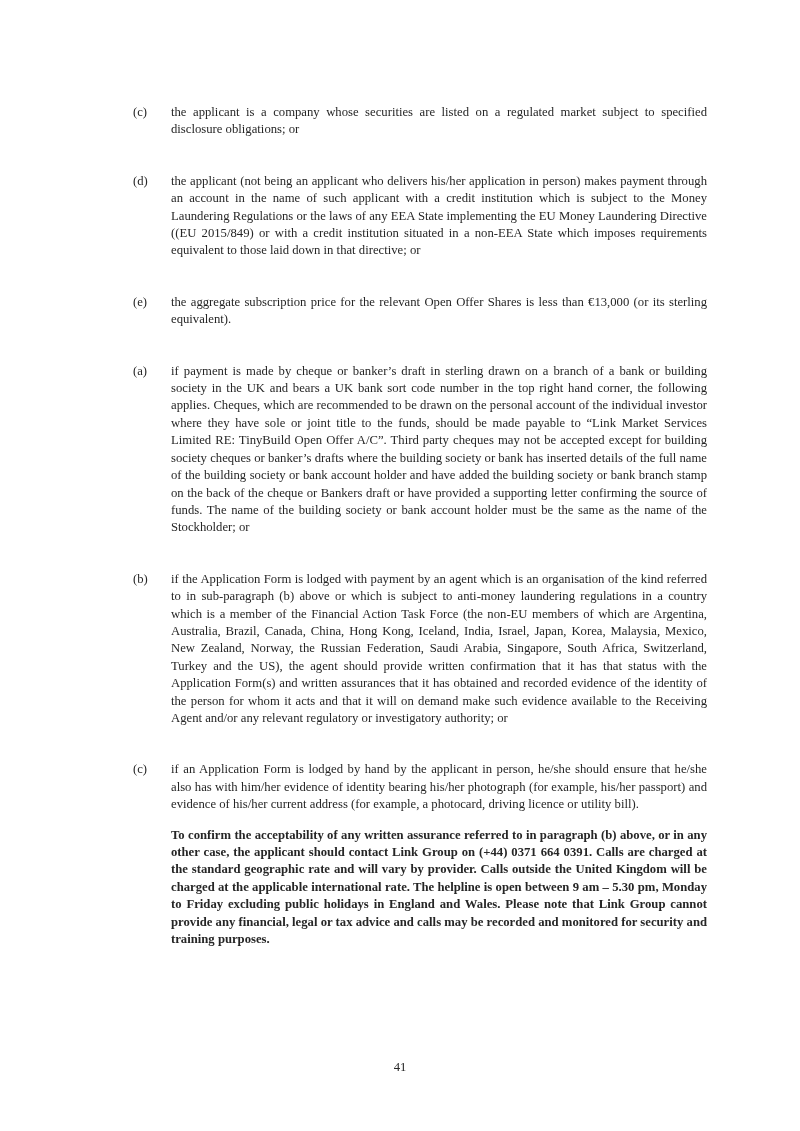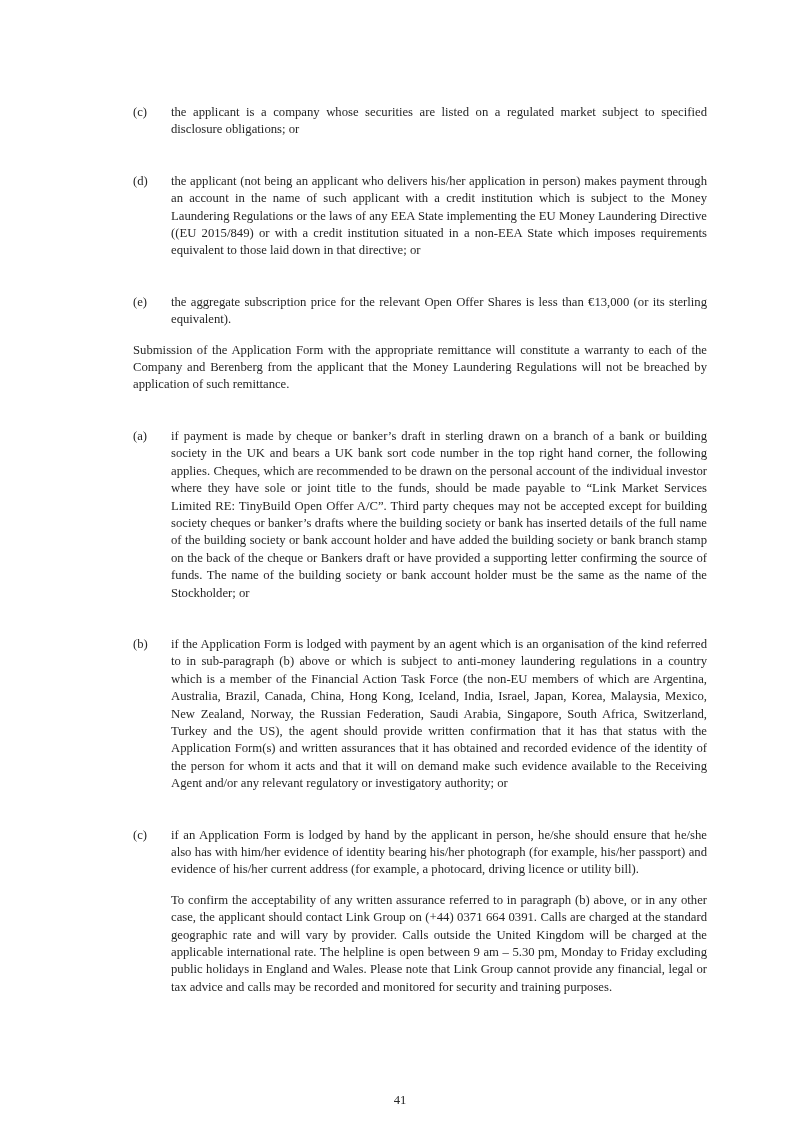--- a/index.html
+++ b/index.html
@@ -68,56 +68,55 @@
     margin-top: 34px;
   }
   
   .sub-para {
     padding-left: 38px;
     font-size: 12.7px;
     line-height: 17.4px;
     text-align: justify;
     text-justify: inter-word;
     margin: 0 0 13px 0;
+    font-weight: bold;
   }
   
   .item .body, .para, .sub-para {
     text-align-last: left;
   }
 
   .page-number {
     position: absolute;
     left: 0;
     top: 1059px;
     width: 800px;
     text-align: center;
     font-size: 12.7px;
     line-height: 16px;
     color: #262626;
-    margin-top: 33px;
   }
 </style>
 </head>
 <body>
 
 <div class="page">
   <div class="content" id="body-container">
       <div class="item">
         <span class="marker">(c)</span>
         <span class="body">the applicant is a company whose securities are listed on a regulated market subject to specified disclosure obligations; or</span>
       </div>
       <div class="item">
         <span class="marker">(d)</span>
         <span class="body">the applicant (not being an applicant who delivers his/her application in person) makes payment through an account in the name of such applicant with a credit institution which is subject to the Money Laundering Regulations or the laws of any EEA State implementing the EU Money Laundering Directive ((EU 2015/849) or with a credit institution situated in a non-EEA State which imposes requirements equivalent to those laid down in that directive; or</span>
       </div>
       <div class="item">
         <span class="marker">(e)</span>
         <span class="body">the aggregate subscription price for the relevant Open Offer Shares is less than €13,000 (or its sterling equivalent).</span>
       </div>
-      <div class="para plain">Submission of the Application Form with the appropriate remittance will constitute a warranty to each of the Company and Berenberg from the applicant that the Money Laundering Regulations will not be breached by application of such remittance.</div>
       <div class="item">
         <span class="marker">(a)</span>
         <span class="body">if payment is made by cheque or banker’s draft in sterling drawn on a branch of a bank or building society in the UK and bears a UK bank sort code number in the top right hand corner, the following applies. Cheques, which are recommended to be drawn on the personal account of the individual investor where they have sole or joint title to the funds, should be made payable to “Link Market Services Limited RE: TinyBuild Open Offer A/C”. Third party cheques may not be accepted except for building society cheques or banker’s drafts where the building society or bank has inserted details of the full name of the building society or bank account holder and have added the building society or bank branch stamp on the back of the cheque or Bankers draft or have provided a supporting letter confirming the source of funds. The name of the building society or bank account holder must be the same as the name of the Stockholder; or</span>
       </div>
       <div class="item">
         <span class="marker">(b)</span>
         <span class="body">if the Application Form is lodged with payment by an agent which is an organisation of the kind referred to in sub-paragraph (b) above or which is subject to anti-money laundering regulations in a country which is a member of the Financial Action Task Force (the non-EU members of which are Argentina, Australia, Brazil, Canada, China, Hong Kong, Iceland, India, Israel, Japan, Korea, Malaysia, Mexico, New Zealand, Norway, the Russian Federation, Saudi Arabia, Singapore, South Africa, Switzerland, Turkey and the US), the agent should provide written confirmation that it has that status with the Application Form(s) and written assurances that it has obtained and recorded evidence of the identity of the person for whom it acts and that it will on demand make such evidence available to the Receiving Agent and/or any relevant regulatory or investigatory authority; or</span>
       </div>
       <div class="item">
         <span class="marker">(c)</span>

